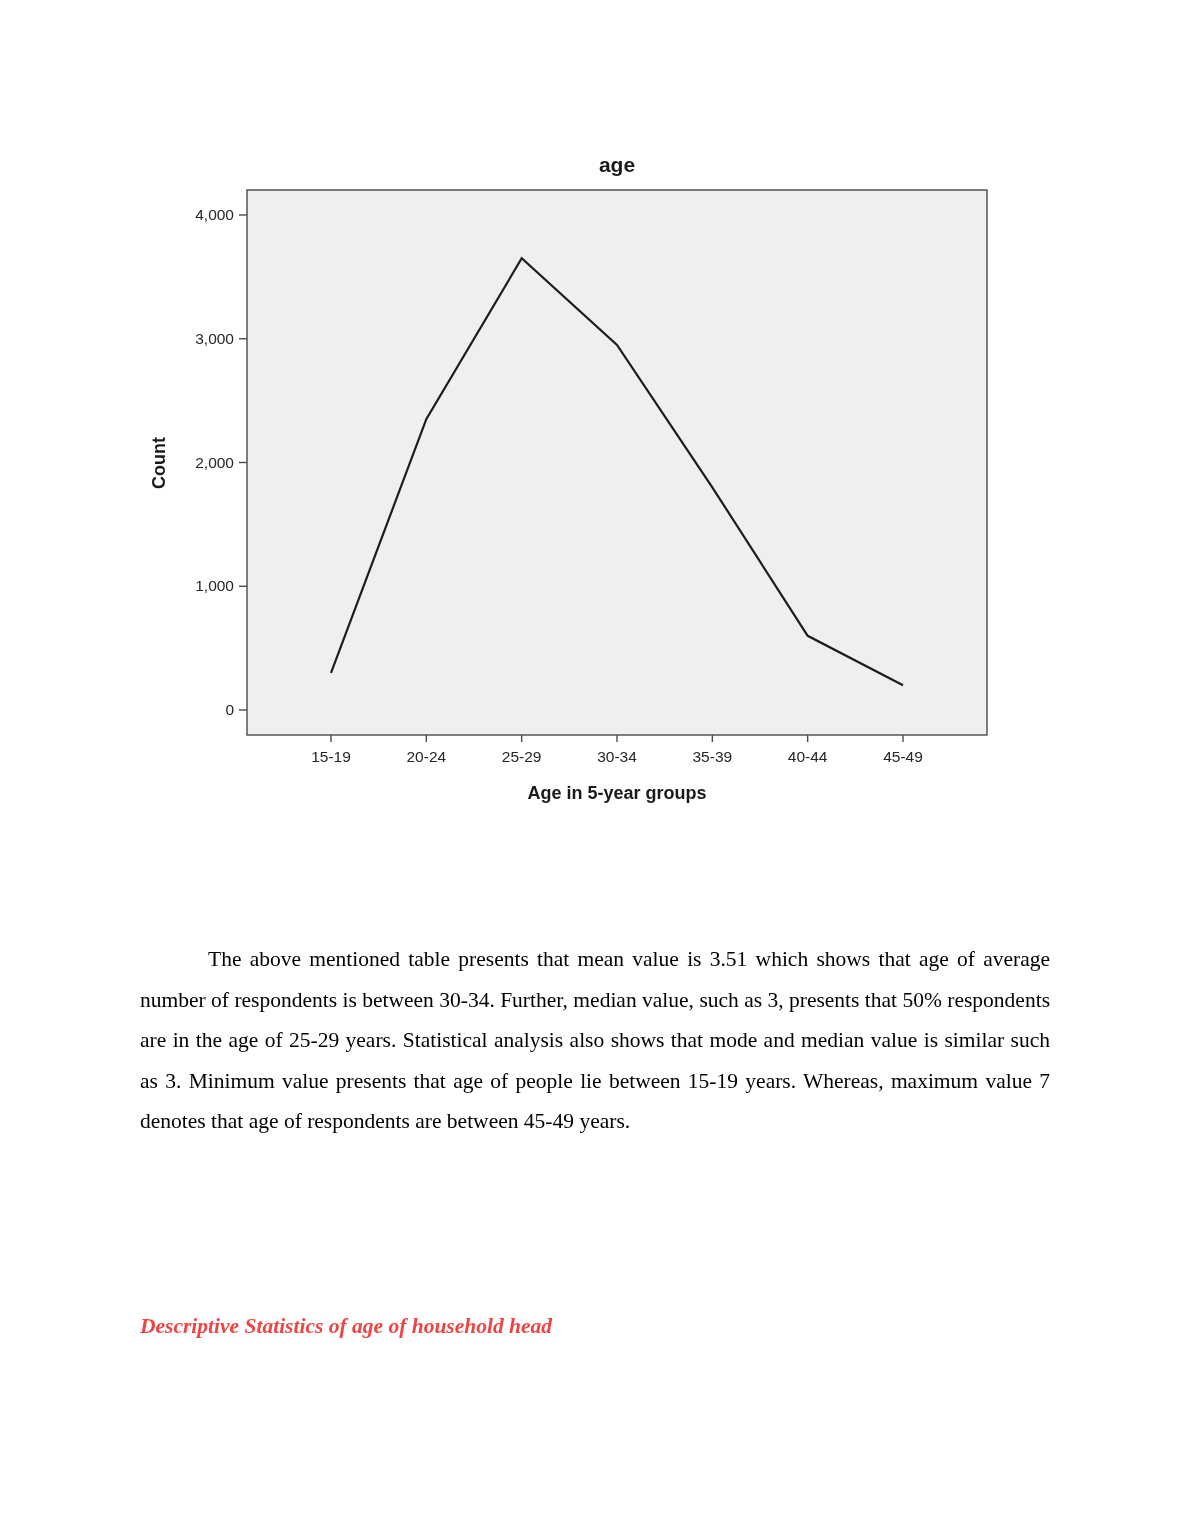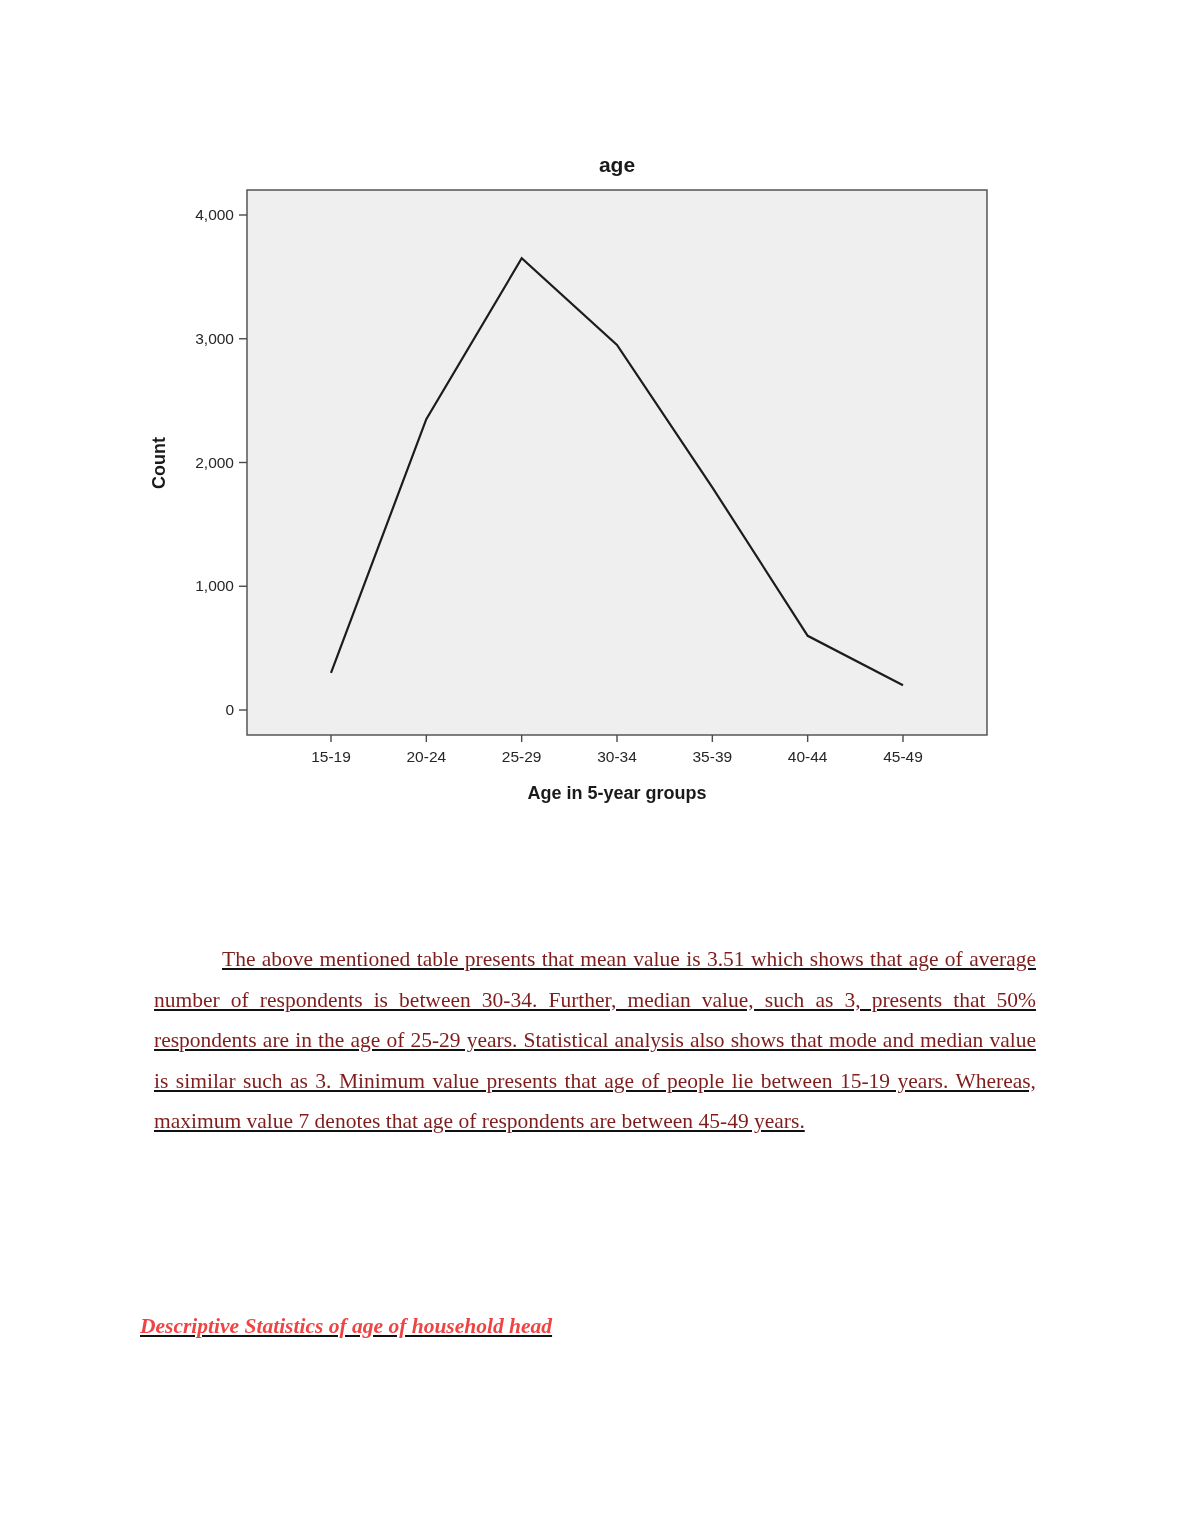--- a/index.html
+++ b/index.html
@@ -8,21 +8,20 @@
     background: #ffffff;
   }
   .page {
     position: relative;
     width: 1190px;
     height: 1540px;
     background: #ffffff;
     overflow: hidden;
     font-family: "Liberation Serif", serif;
     color: #111111;
-    text-decoration: underline;
   }
   .chart-block {
     margin-top: 145px;
     margin-left: 137px;
     width: 910px;
   }
   svg text {
     font-family: "Liberation Sans", sans-serif;
     fill: #262626;
   }
@@ -37,22 +36,22 @@
     fill: #1a1a1a;
   }
   .text-block {
     margin: 118px 140px 0 140px;
   }
   .body-paragraph {
     font-size: 21.5px;
     line-height: 40.5px;
     text-align: justify;
     text-indent: 68px;
-    margin: 14px;
-    color: #7f1d1d;
+    margin: 0;
+    color: #000000;
   }
   .section-heading {
     margin: 172px 140px 0 140px;
     font-size: 21.5px;
     font-weight: bold;
     font-style: italic;
     color: #ef4444;
   }
 </style>
 </head>

